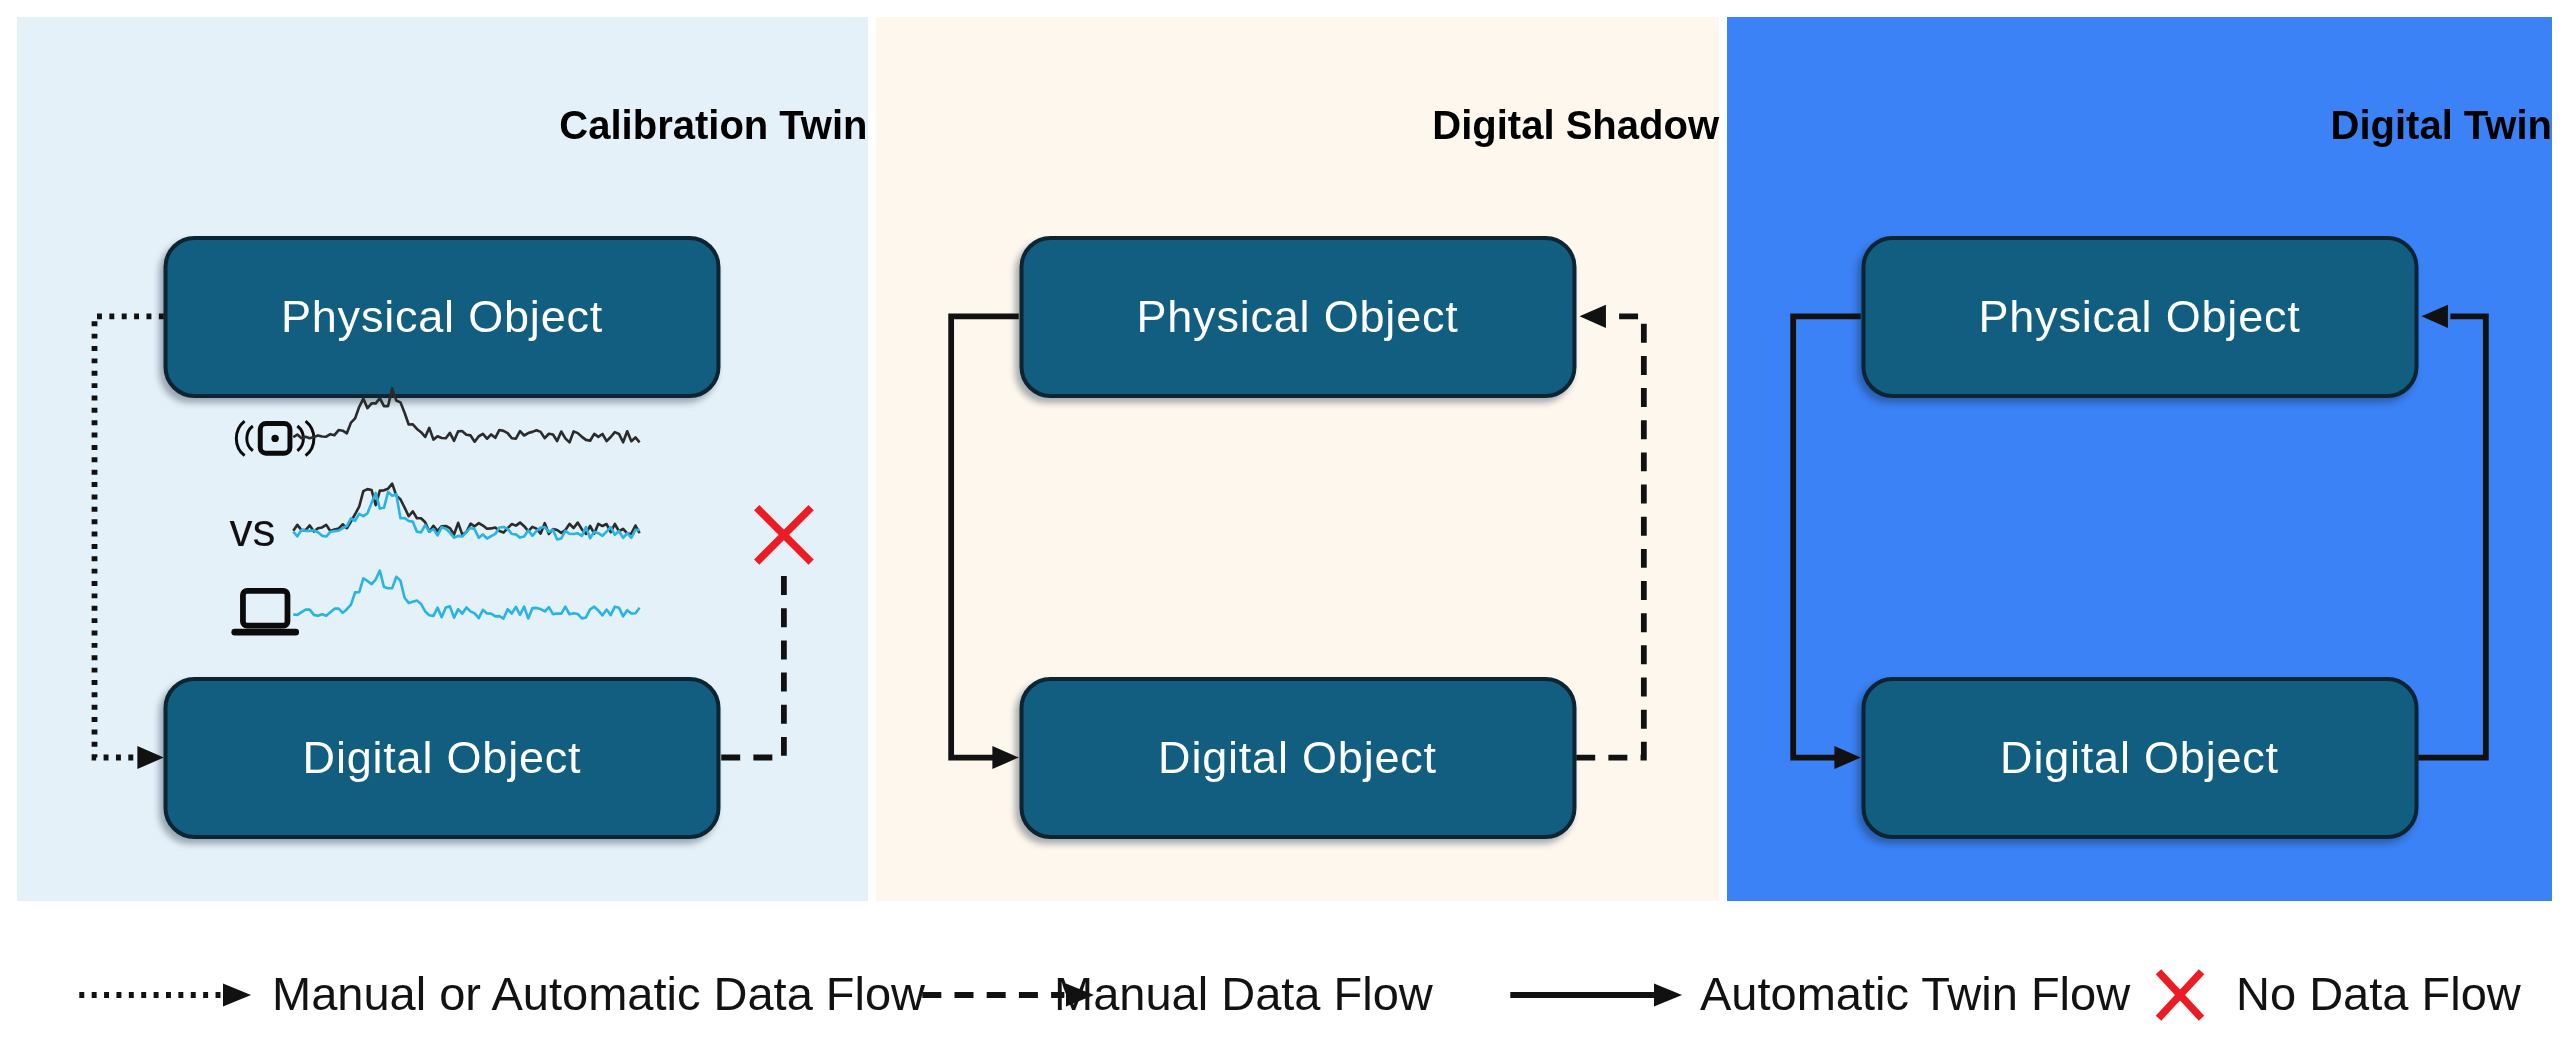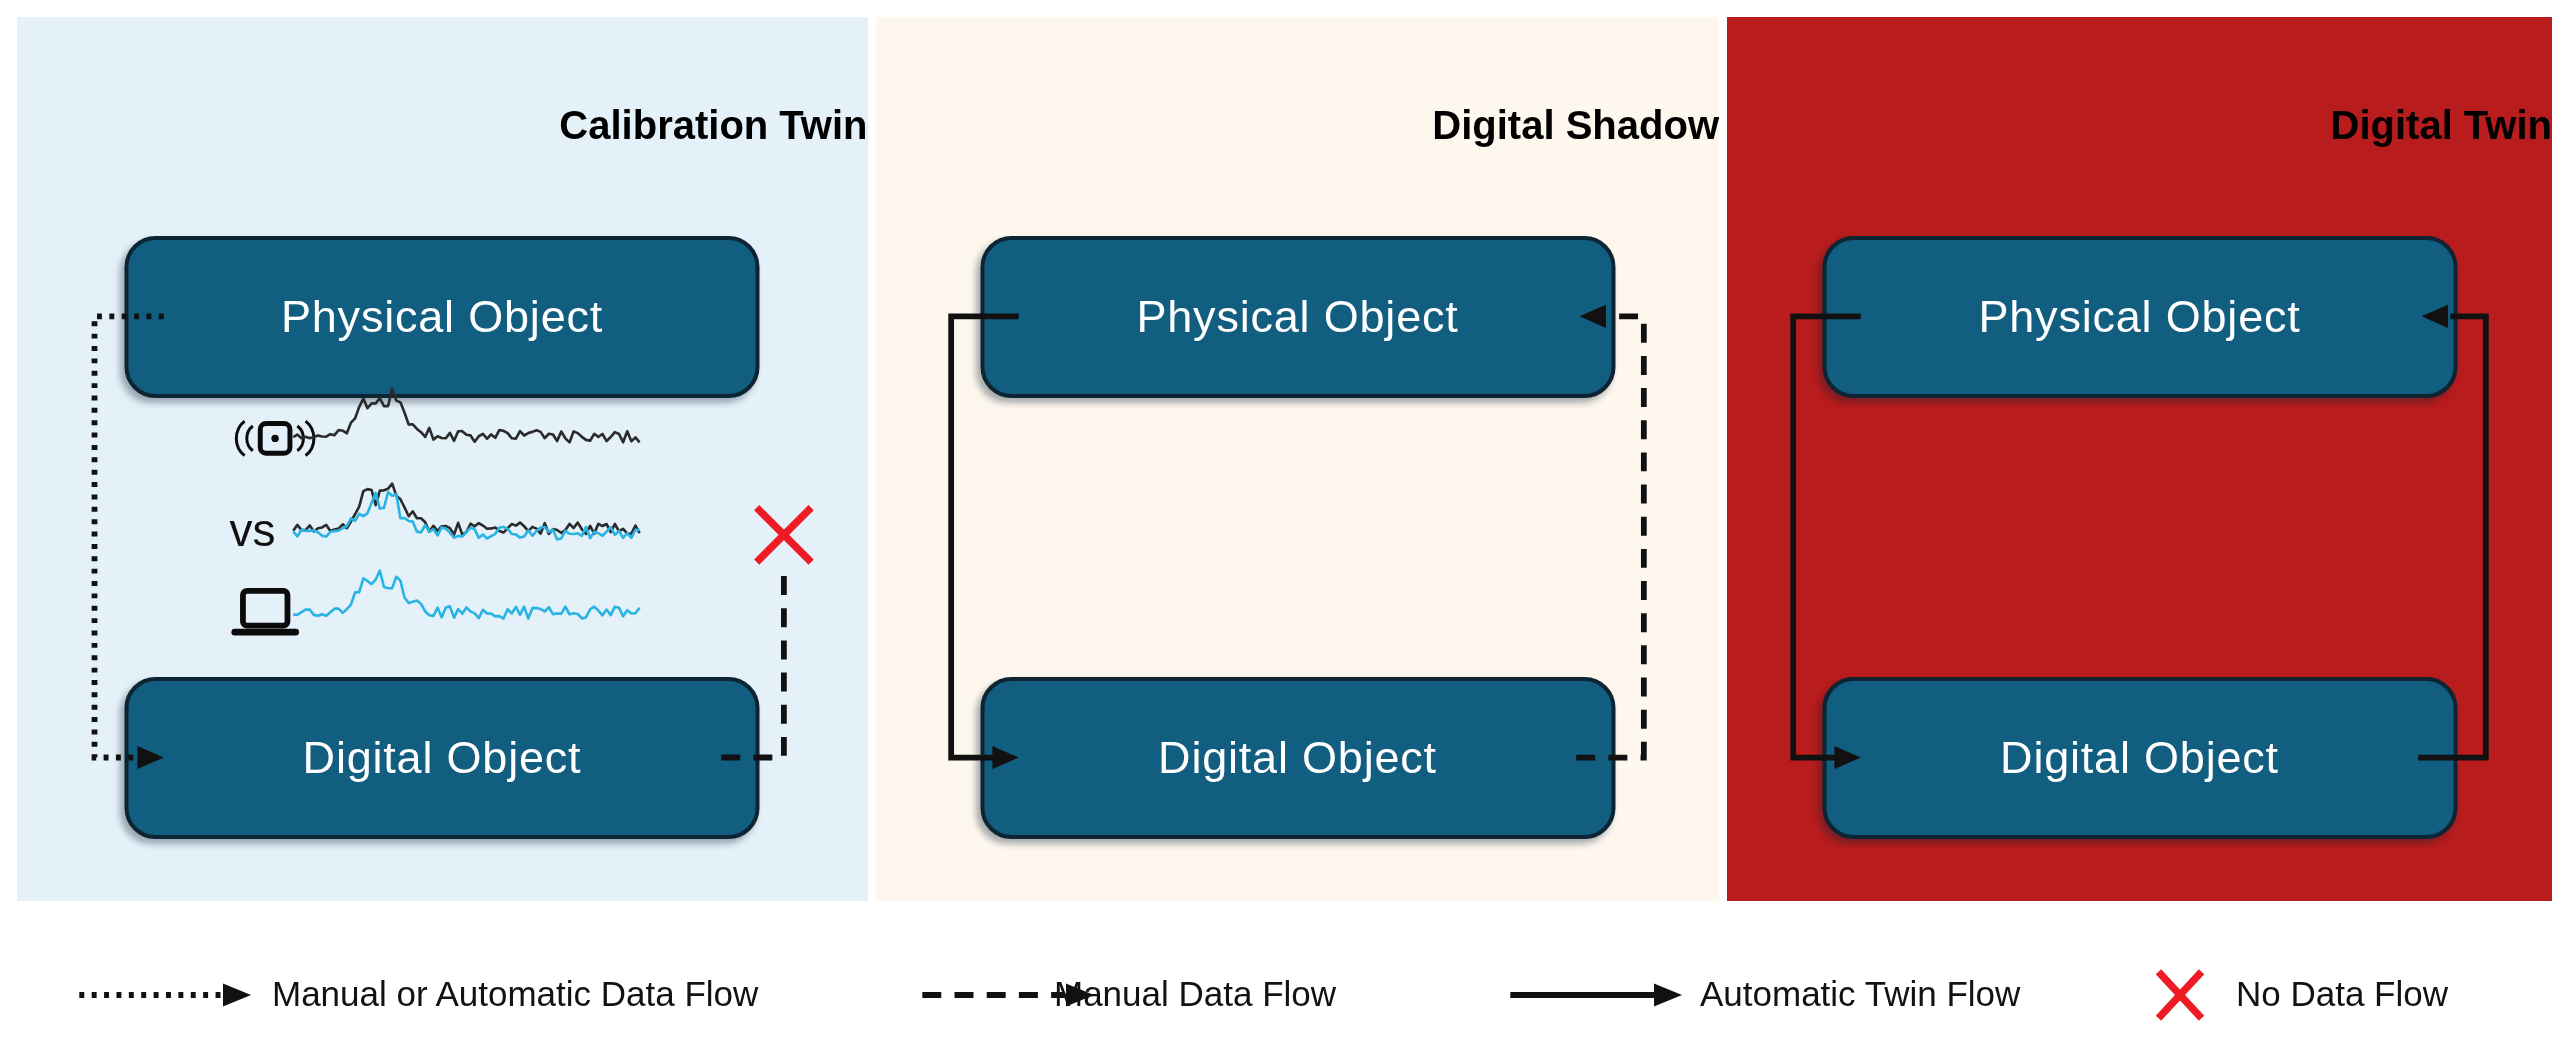--- a/index.html
+++ b/index.html
@@ -10,42 +10,42 @@
   .panel{position:absolute;top:16.5px;height:884px;}
   .panel.p0{left:16.5px;width:851px;}
   .panel.p1{left:876px;width:843px;}
   .panel.p2{left:1727px;width:825px;}
   .title{
     position:absolute;top:82px;left:0;width:100%;margin:0;
     text-align:right;font-size:40px;font-weight:bold;color:#000;line-height:53px;
   }
   .obox{
     position:absolute;left:50%;transform:translateX(-50%);
-    width:635px;height:162px;border-radius:31px;
+    width:557px;height:162px;border-radius:31px;
     background:var(--box-fill);border:4.1px solid var(--box-border);
     box-sizing:border-box;display:flex;align-items:center;justify-content:center;
     box-shadow:-4.1px 5px 6.6px rgba(13,35,51,0.35);
   }
   .obox.physical{top:219px;}
   .obox.digital{top:660px;align-items:center;}
   .obox-label{color:#ffffff;font-size:45px;letter-spacing:0.8px;}
   svg.overlay{position:absolute;left:0;top:0;}
   .ln{fill:none;stroke:var(--arrow);stroke-width:7;}
   .ln.dotted{stroke-dasharray:6 9;}
   .ln.dashed{stroke-dasharray:23 16;}
   .head{fill:var(--arrow);stroke:none;}
   .cross line{stroke:var(--cross-red);stroke-width:9;fill:none;}
   .wave{fill:none;stroke-width:3.2;stroke-linejoin:round;}
   .wave.black{stroke:var(--wave-black);}
   .wave.cyan{stroke:var(--wave-cyan);}
   .icon path, .icon rect.outline{fill:none;stroke:#0b0b0b;}
   .vs{position:absolute;left:213px;top:493px;font-size:46px;color:#111;line-height:40px;}
   .legend-item-text{
     position:absolute;top:967px;height:54px;line-height:54px;
-    font-size:35px;color:#121212;white-space:nowrap;
+    font-size:47px;color:#121212;white-space:nowrap;
   }
   .legend-arrow{position:absolute;top:975px;}
   .legend-cross{position:absolute;top:966px;}
 </style>
 </head>
 <body>
 
 <div id="canvas">
 
   <section class="panel p0" style="background: rgb(229, 241, 249);">
@@ -105,21 +105,21 @@
     <svg class="overlay" width="843" height="884" viewBox="0 0 1022 1072">
 
       <path class="ln" d="M173 363 H91 V898 H145"></path>
       <polygon class="head" points="173,898 141,884 141,912"></polygon>
 
       <path class="ln dashed" d="M849 898 H931 V363 H888"></path>
       <polygon class="head" points="853,363 885,349 885,377"></polygon>
     </svg>
   </section>
 
-  <section class="panel p2" style="background: #b91c1c;">
+  <section class="panel p2" style="background: #3b82f6;">
     <h2 class="title">Digital Twin</h2>
 
     <div class="obox physical">
       <span class="obox-label">Physical Object</span>
     </div>
     <div class="obox digital">
       <span class="obox-label">Digital Object</span>
     </div>
 
     <svg class="overlay" width="825" height="884" viewBox="0 0 1000 1072">

